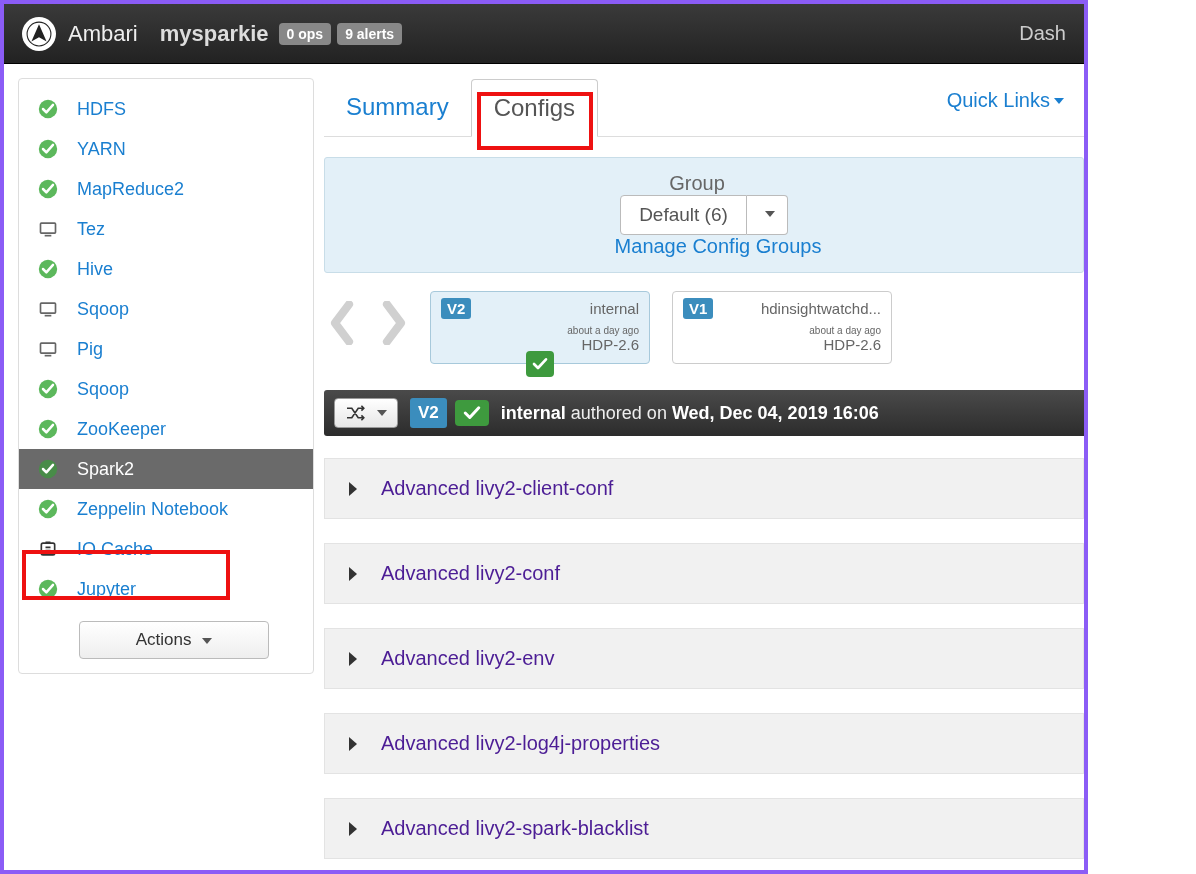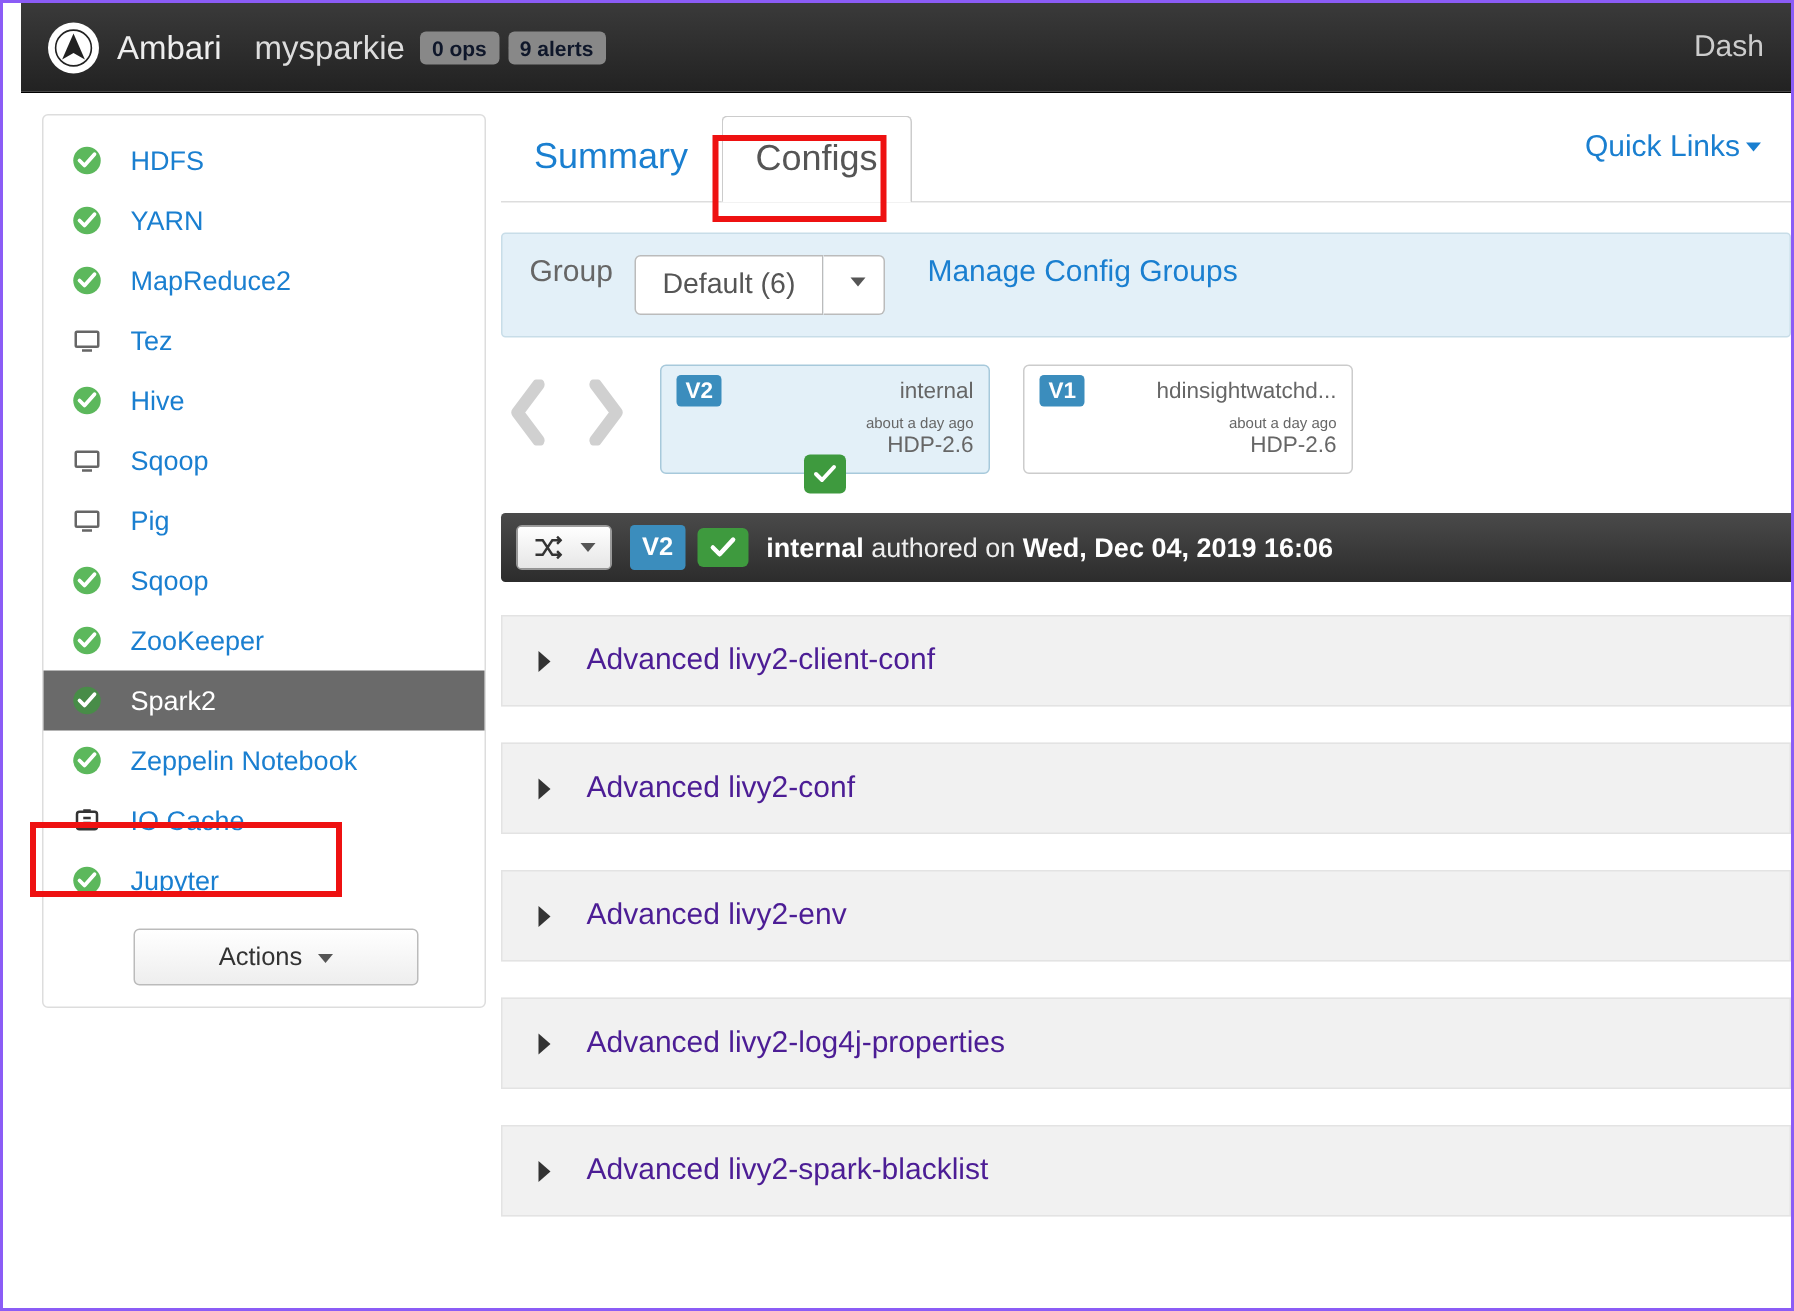--- a/index.html
+++ b/index.html
@@ -1,24 +1,24 @@
 <!DOCTYPE html>
 <html><head>
 <meta charset="utf-8">
 <style>
   * { box-sizing: border-box; margin: 0; padding: 0; }
   body { font-family: "Helvetica Neue", Helvetica, Arial, sans-serif; font-size: 15px; background: #fff; color: #333; }
-  .frame { width: 1196px; height: 874px; border: 2px solid #8b5cf6; background: #fff; position: relative; overflow: hidden; padding-left: 12px; }
+  .frame { width: 1088px; height: 874px; border: 4px solid #8b5cf6; background: #fff; position: relative; overflow: hidden; }
 
   
   .navbar { height: 60px; background: linear-gradient(#3a3a3a,#222); display: flex; align-items: center; padding: 0 18px; color: #fff; border-bottom: 1px solid #000; }
   .navbar .logo { width: 34px; height: 34px; border-radius: 50%; background:#fff; display:flex; align-items:center; justify-content:center; margin-right: 12px; }
   .navbar .brand { font-size: 22px; font-weight: 400; margin-right: 22px; color:#eee; }
-  .navbar .cluster { font-size: 22px; font-weight: 400; color:#ddd; margin-right: 10px; }
-  .navbar .badge { background:#888; color:#0f172a; border-radius:4px; padding:3px 8px; font-size:14px; margin-right:6px; font-weight:600; position:relative; }
+  .navbar .cluster { font-size: 22px; font-weight: 700; color:#ddd; margin-right: 10px; }
+  .navbar .badge { background:#888; color:#ffffff; border-radius:4px; padding:3px 8px; font-size:14px; margin-right:6px; font-weight:600; position:relative; }
   .navbar .badge::before { content:""; position:absolute; left:-6px; top:50%; transform:translateY(-50%); border:6px solid transparent; border-right-color:#888; }
   .navbar .right { margin-left:auto; font-size:20px; color:#ccc; }
 
   
   .content { display:flex; height: calc(100% - 60px); }
   .sidebar { width: 310px; padding: 14px 0 14px 14px; }
   .sidebar-inner { border:1px solid #ddd; border-radius:4px; background:#fff; padding: 10px 0 14px; }
   .service { display:flex; align-items:center; padding: 9px 12px 9px 18px; color:#1a7fd0; font-size:18px; cursor:pointer; }
   .service .icon { width:22px; height:22px; margin-right:18px; display:inline-flex; align-items:center; justify-content:center; }
   .service.selected { background:#6a6a6a; color:#fff; }
@@ -28,21 +28,21 @@
 
   
   .main { flex:1; padding: 14px 0 0 10px; overflow:hidden; }
   .tabs { display:flex; align-items:center; border-bottom:1px solid #ddd; padding-bottom:0; margin-bottom: 20px; }
   .tab { padding: 14px 22px; font-size:24px; color:#1a7fd0; cursor:pointer; }
   .tab.active { color:#555; border:1px solid #ccc; border-bottom:1px solid #fff; border-radius:4px 4px 0 0; position:relative; top:1px; background:#fff; }
   .quicklinks { margin-left:auto; color:#1a7fd0; font-size:20px; padding-right: 20px; cursor:pointer; padding-bottom: 14px;}
   .mini-caret { display:inline-block; margin-left:4px; width:0; height:0; border-left:5px solid transparent; border-right:5px solid transparent; border-top:6px solid #1a7fd0; vertical-align:middle; }
 
   
-  .group-bar { background:#e3f0f8; border:1px solid #c8dde8; padding: 14px 18px; display:flex; align-items:flex-start; border-radius:3px; margin-right: 0; }
+  .group-bar { background:#e3f0f8; border:1px solid #c8dde8; padding: 14px 18px; display:flex; align-items:center; border-radius:3px; margin-right: 0; flex-direction: column; }
   .group-bar .lbl { color:#666; font-size:20px; margin-right:14px; }
   .group-select { display:flex; }
   .group-select .sel { background:#fff; border:1px solid #bbb; padding:8px 18px; font-size:19px; color:#555; border-radius:4px 0 0 4px; }
   .group-select .drop { background:#fff; border:1px solid #bbb; border-left:0; padding:8px 12px; border-radius:0 4px 4px 0; }
   .group-bar .manage { margin-left: 28px; color:#1a7fd0; font-size:20px; cursor:pointer; }
 
   
   .versions { display:flex; align-items:center; margin-top:18px; gap:20px; padding-left:2px; }
   .chev { font-size:40px; color:#d0d0d0; cursor:pointer; user-select:none; padding:0 2px; }
   .vcard { width:220px; border:1px solid #ccc; border-radius:4px; padding:8px 10px 10px; position:relative; background:#fff; }

